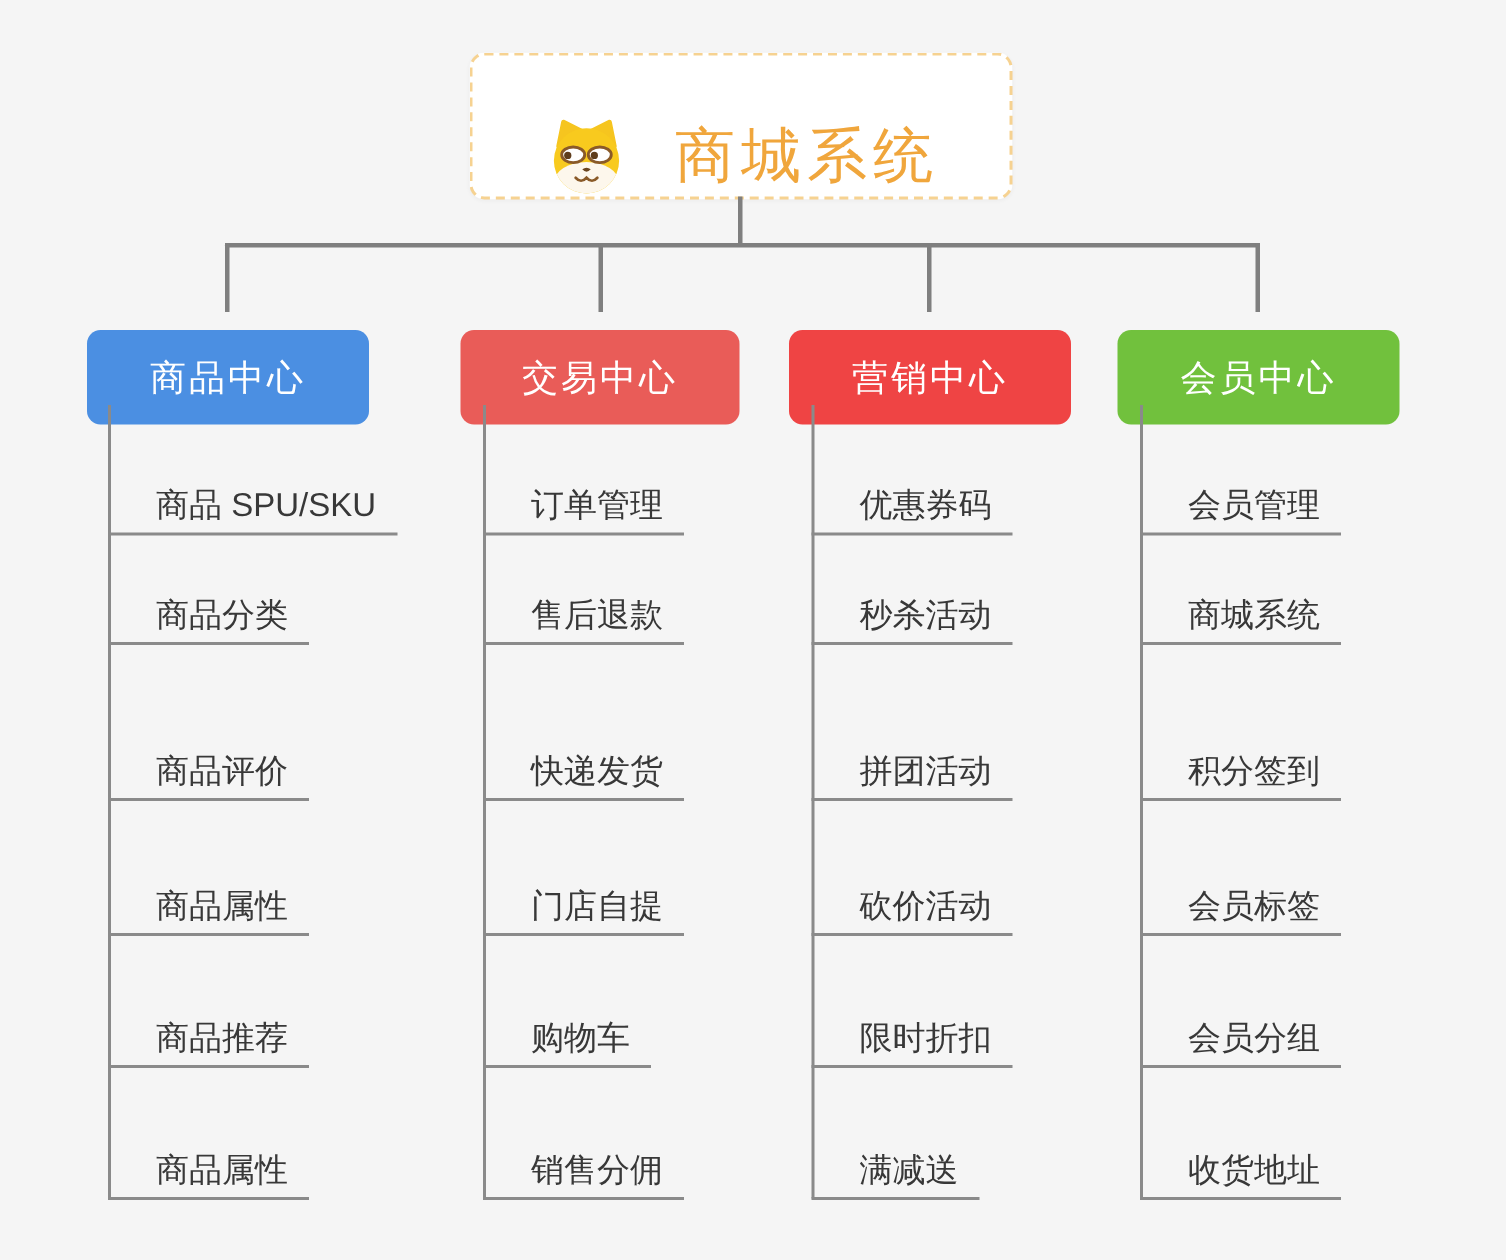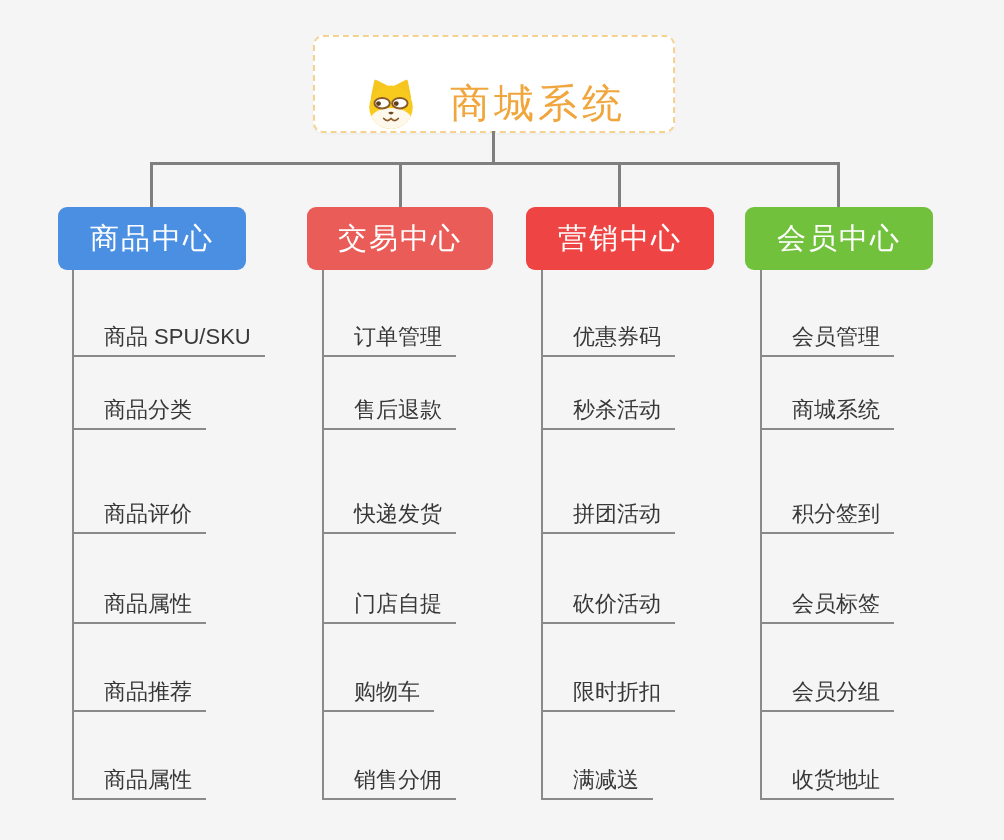--- a/index.html
+++ b/index.html
@@ -34,24 +34,24 @@
   .line{position:absolute;background:#7f7f7f;}
   .stem{left:492px;top:131px;width:3px;height:32px;}
   .rail{left:150px;top:162px;width:689px;height:3px;border-radius:2px;}
   .drop{top:162px;width:3px;height:46px;}
   .drop-0{left:150px;}
   .drop-1{left:399px;}
   .drop-2{left:618px;}
   .drop-3{left:837px;}
   
   .branch{
-    position:absolute;top:207px;height:63px;width:188px;
+    position:absolute;top:220px;height:63px;width:188px;
     border-radius:9px;
     display:flex;align-items:center;justify-content:center;
-    color:#ffffff;font-size:29px;letter-spacing:2px;
+    color:#ffffff;font-size:24px;letter-spacing:2px;
     white-space:nowrap;
   }
   .branch-0{left:58px;}
   .branch-1{left:307px;width:186px;}
   .branch-2{left:526px;}
   .branch-3{left:745px;}
   
   .spine{position:absolute;top:270px;height:529px;width:2px;background:#8a8a8a;}
   .spine-0{left:72px;}
   .spine-1{left:322px;}

